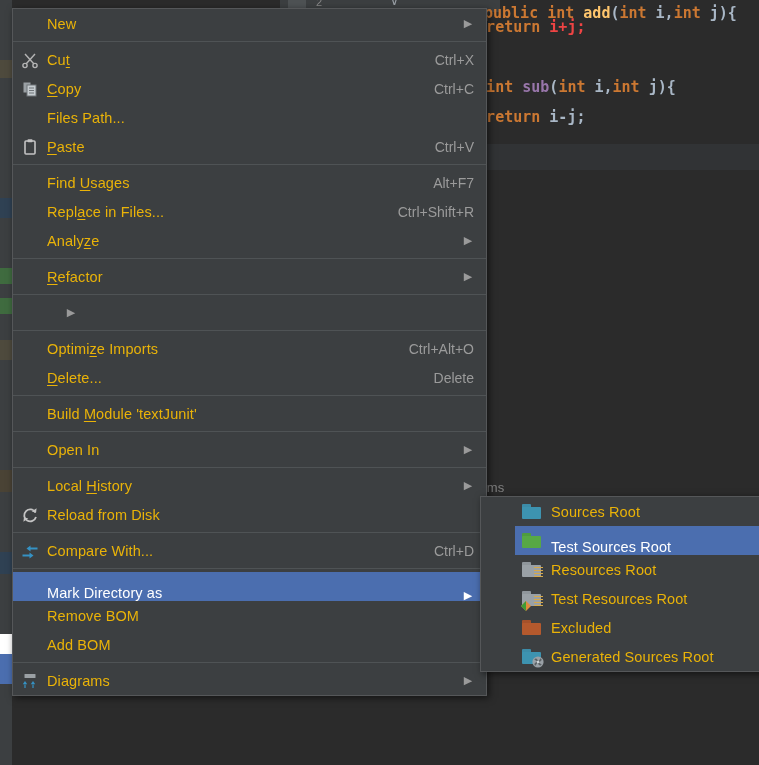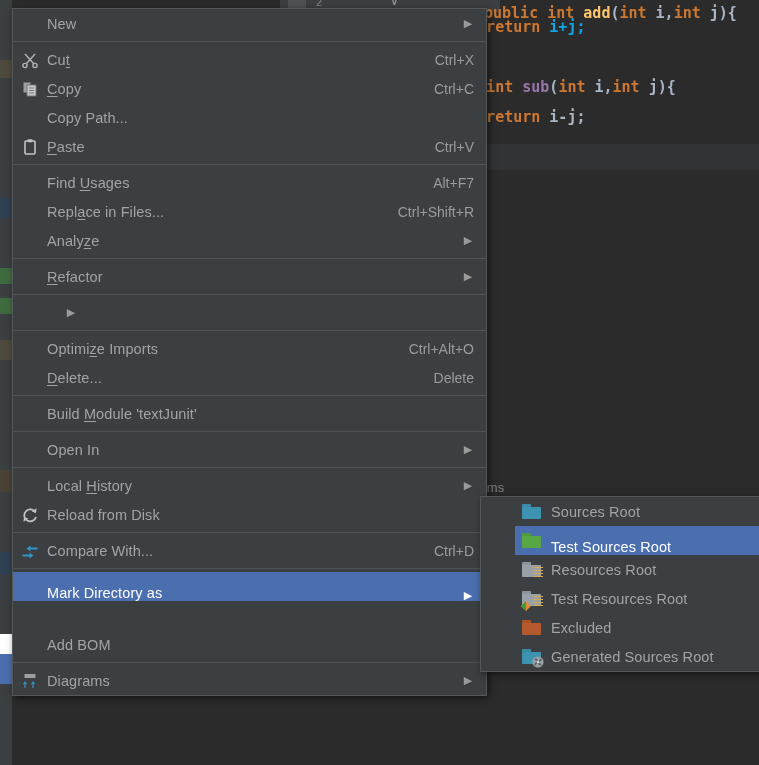--- a/index.html
+++ b/index.html
@@ -50,21 +50,21 @@
     position:relative;display:flex;align-items:center;height:29px;
     padding:0 12px 0 0;box-sizing:border-box;cursor:default;
   }
   #sub-menu .mi{height:29px;}
   .mi.sel{background:#4b6eaf;align-items:flex-end;}
   .mi.sel .mi-label{color:#ffffff;}
   .mi-icon{
     flex:0 0 34px;width:34px;height:28px;display:flex;align-items:center;
     justify-content:center;
   }
-  .mi-label{flex:1 1 auto;color:#a3a3a3;white-space:nowrap;letter-spacing:.1px;}
+  .mi-label{flex:1 1 auto;color:#eab308;white-space:nowrap;letter-spacing:.1px;}
   .mi-label u{text-decoration:underline;text-underline-offset:2px;}
   .mi-short{flex:0 0 auto;color:#9b9b9b;font-size:14px;margin-left:24px;}
   .mi-arrow{flex:0 0 auto;margin-left:18px;width:12px;text-align:center;color:#9a9a9a;font-size:11px;line-height:1;}
   .mi.sel .mi-arrow{color:#ffffff;}
   .sep{height:1px;background:#4f5355;margin:3px 0;}
   #sub-menu .mi-label{padding-left:2px;}
   #sub-menu .mi-icon{flex:0 0 34px;}
   
   .fi{position:relative;width:20px;height:16px;}
   .fi .tab{position:absolute;left:0;top:0;width:9px;height:4px;border-radius:1px 1px 0 0;}
@@ -84,21 +84,21 @@
   <div class="topbar">
     <div class="sq"></div>
     <div class="num">2</div>
     <div class="chev">∨</div>
   </div>
 
   <div class="gutterstrip"></div>
 
   <div class="editor-code">
     <div style="position:absolute;left:0;top:-2px;"><span class="kw" style="color:#cc7832">pub</span><span class="kw" style="color:#cc7832">lic int </span><span style="color:#ffc66d">add</span><span style="color:#a9b7c6">(</span><span class="kw" style="color:#cc7832">int</span><span style="color:#a9b7c6"> i,</span><span class="kw" style="color:#cc7832">int</span><span style="color:#a9b7c6"> j){</span></div>
-    <div style="position:absolute;left:-34px;top:12px;"><span class="kw" style="color:#cc7832">    return</span><span style="color:#0ea5e9"> i+j;</span></div>
+    <div style="position:absolute;left:-34px;top:12px;"><span class="kw" style="color:#cc7832">    return</span><span style="color:#ef4444"> i+j;</span></div>
     <div style="position:absolute;left:-34px;top:72px;"><span style="color:#a9b7c6">  </span><span class="kw" style="color:#cc7832">c int </span><span style="color:#9876aa">sub</span><span style="color:#a9b7c6">(</span><span class="kw" style="color:#cc7832">int</span><span style="color:#a9b7c6"> i,</span><span class="kw" style="color:#cc7832">int</span><span style="color:#a9b7c6"> j){</span></div>
     <div style="position:absolute;left:-34px;top:102px;"><span class="kw" style="color:#cc7832">    return</span><span style="color:#a9b7c6"> i-j;</span></div>
   </div>
 
   <div class="editor-split"></div>
   <div class="run-area"></div>
   <div class="ms-text">3 ms</div>
 
   <div class="left-strip">
     <div class="ls-seg" style="top:0;height:60px;background:#3c3f41"></div>
@@ -153,21 +153,21 @@
             <line x1="8" y1="10.5" x2="13" y2="10.5"></line>
             <line x1="8" y1="13" x2="13" y2="13"></line>
           </g>
         </svg>
       </span>
       <span class="mi-label"><u>C</u>opy</span>
       <span class="mi-short">Ctrl+C</span>
     </div>
     <div class="mi">
       <span class="mi-icon"></span>
-      <span class="mi-label">Copy Path...</span>
+      <span class="mi-label">Files Path...</span>
     </div>
     <div class="mi">
       <span class="mi-icon">
         <svg class="gl" viewBox="0 0 18 18" xmlns="http://www.w3.org/2000/svg">
           <rect x="4" y="3" width="10" height="13" rx="1" fill="none" stroke="#c3c3c3" stroke-width="1.6"></rect>
           <rect x="6.5" y="1.3" width="5" height="3" rx="0.8" fill="#c3c3c3"></rect>
         </svg>
       </span>
       <span class="mi-label"><u>P</u>aste</span>
       <span class="mi-short">Ctrl+V</span>
@@ -251,20 +251,21 @@
       <span class="mi-short">Ctrl+D</span>
     </div>
     <div class="sep"></div>
     <div class="mi sel">
       <span class="mi-icon"></span>
       <span class="mi-label">Mark Directory as</span>
       <span class="mi-arrow">▶</span>
     </div>
     <div class="mi">
       <span class="mi-icon"></span>
+      <span class="mi-label">Remove BOM</span>
     </div>
     <div class="mi">
       <span class="mi-icon"></span>
       <span class="mi-label">Add BOM</span>
     </div>
     <div class="sep"></div>
     <div class="mi">
       <span class="mi-icon">
         <svg class="gl" viewBox="0 0 18 18" xmlns="http://www.w3.org/2000/svg">
           <rect x="3.5" y="2" width="11" height="4" rx="0.6" fill="#9aa0a4"></rect>

